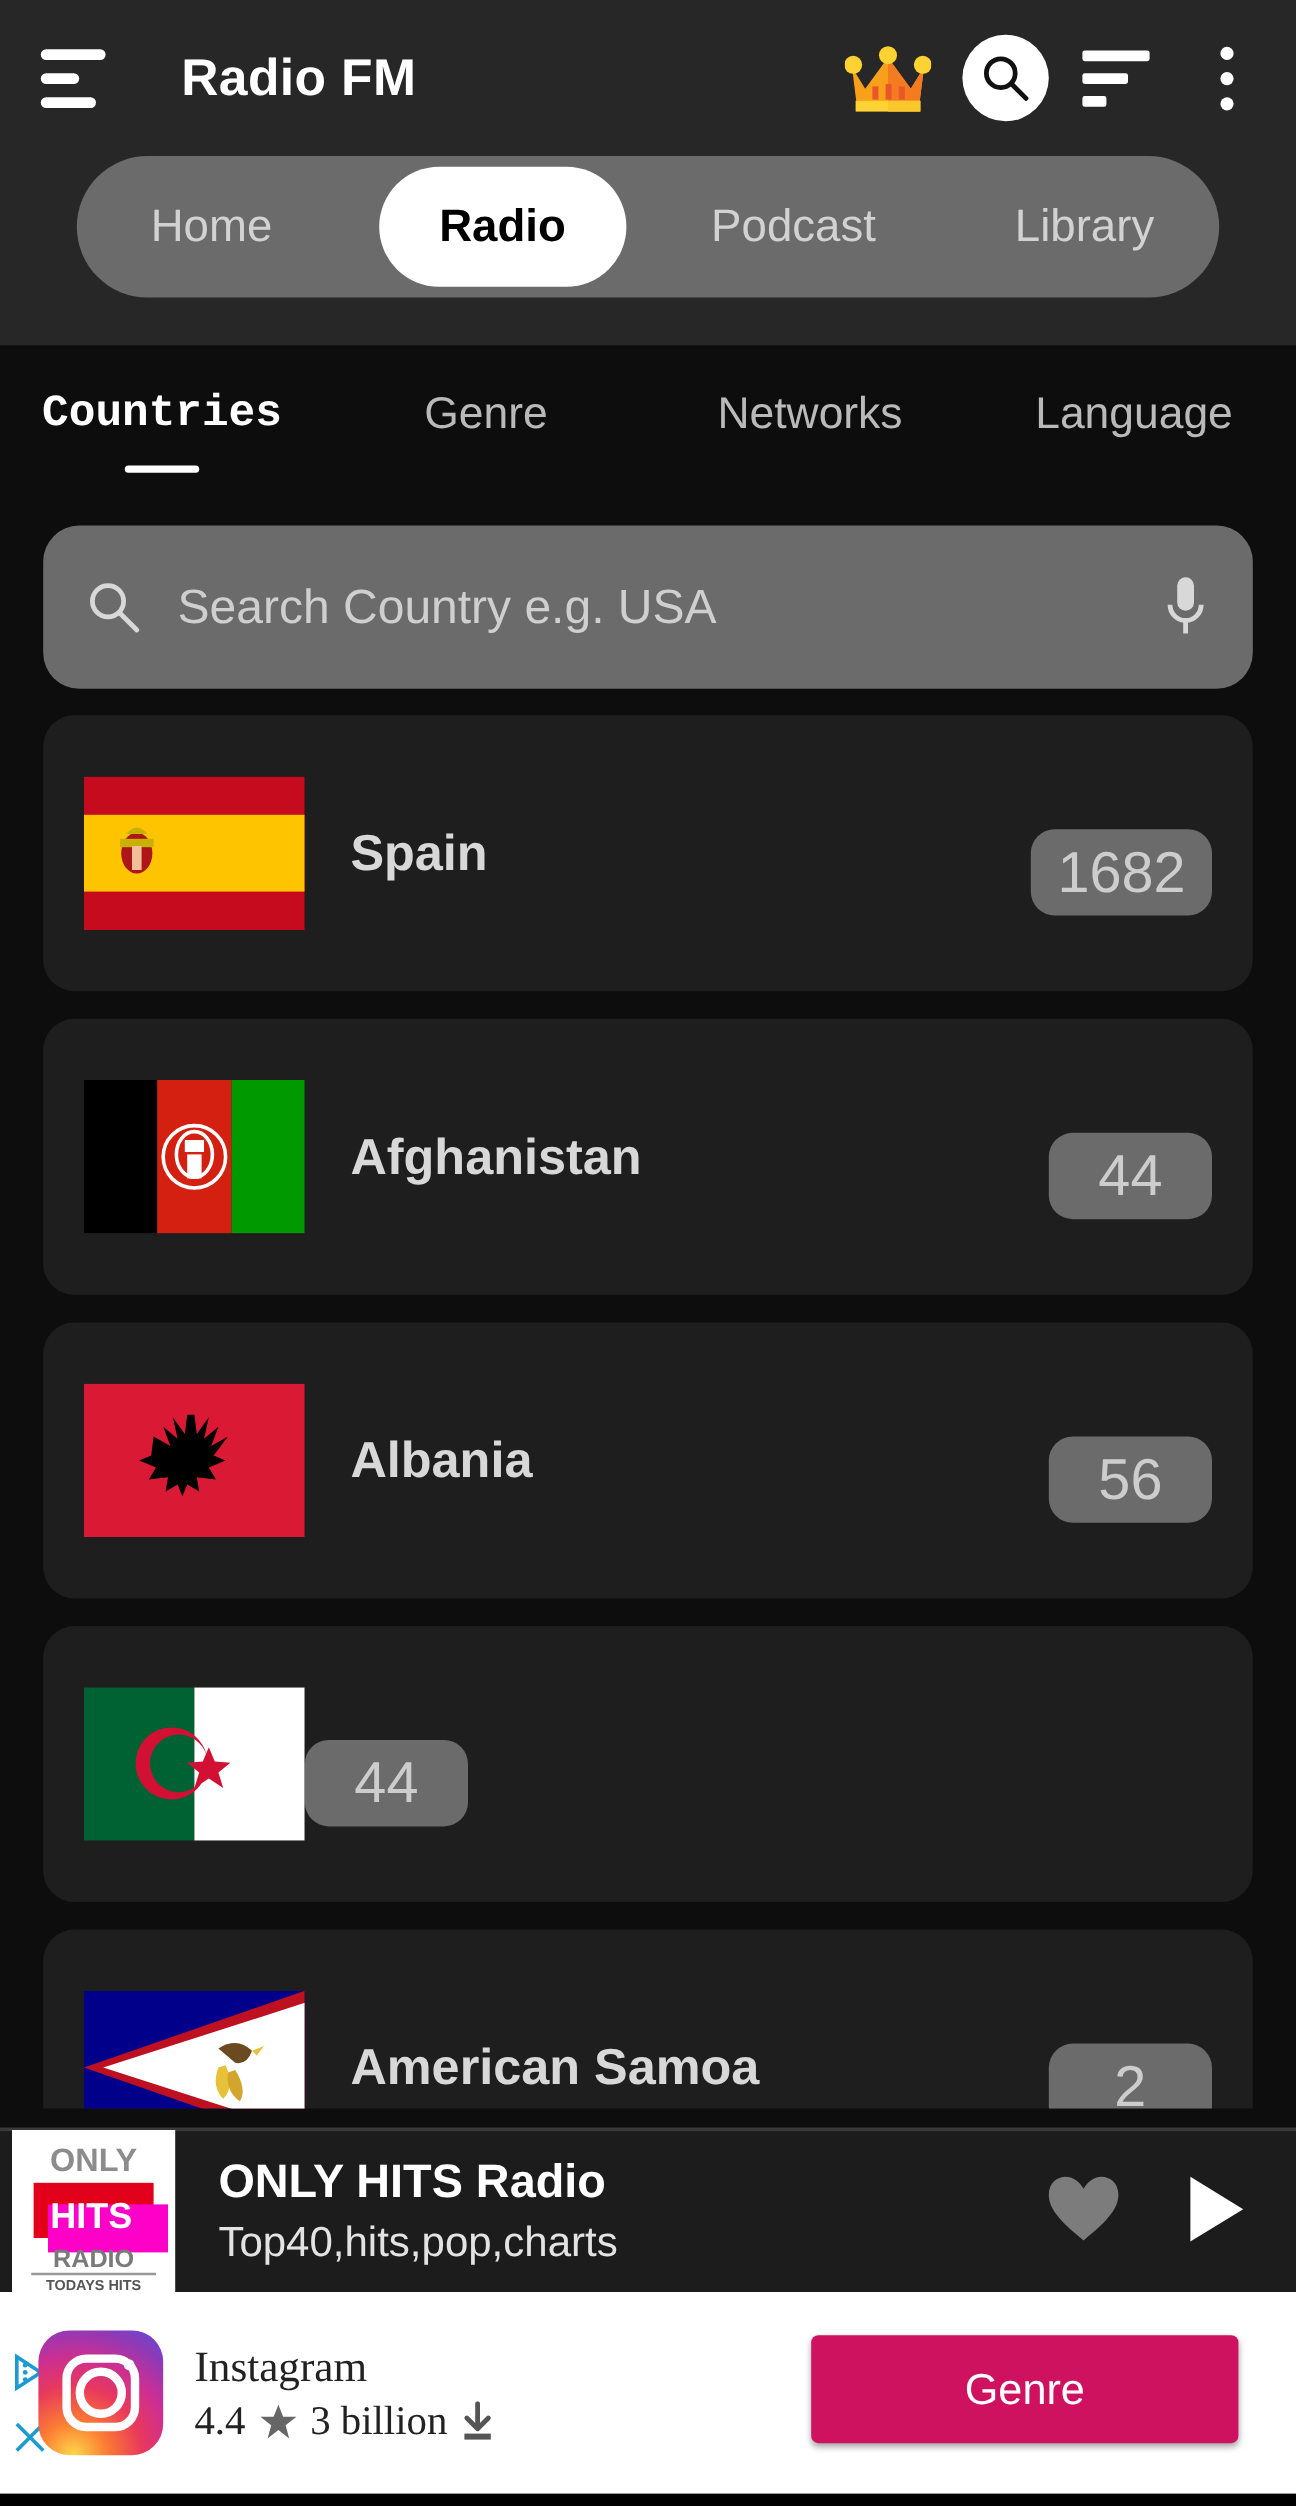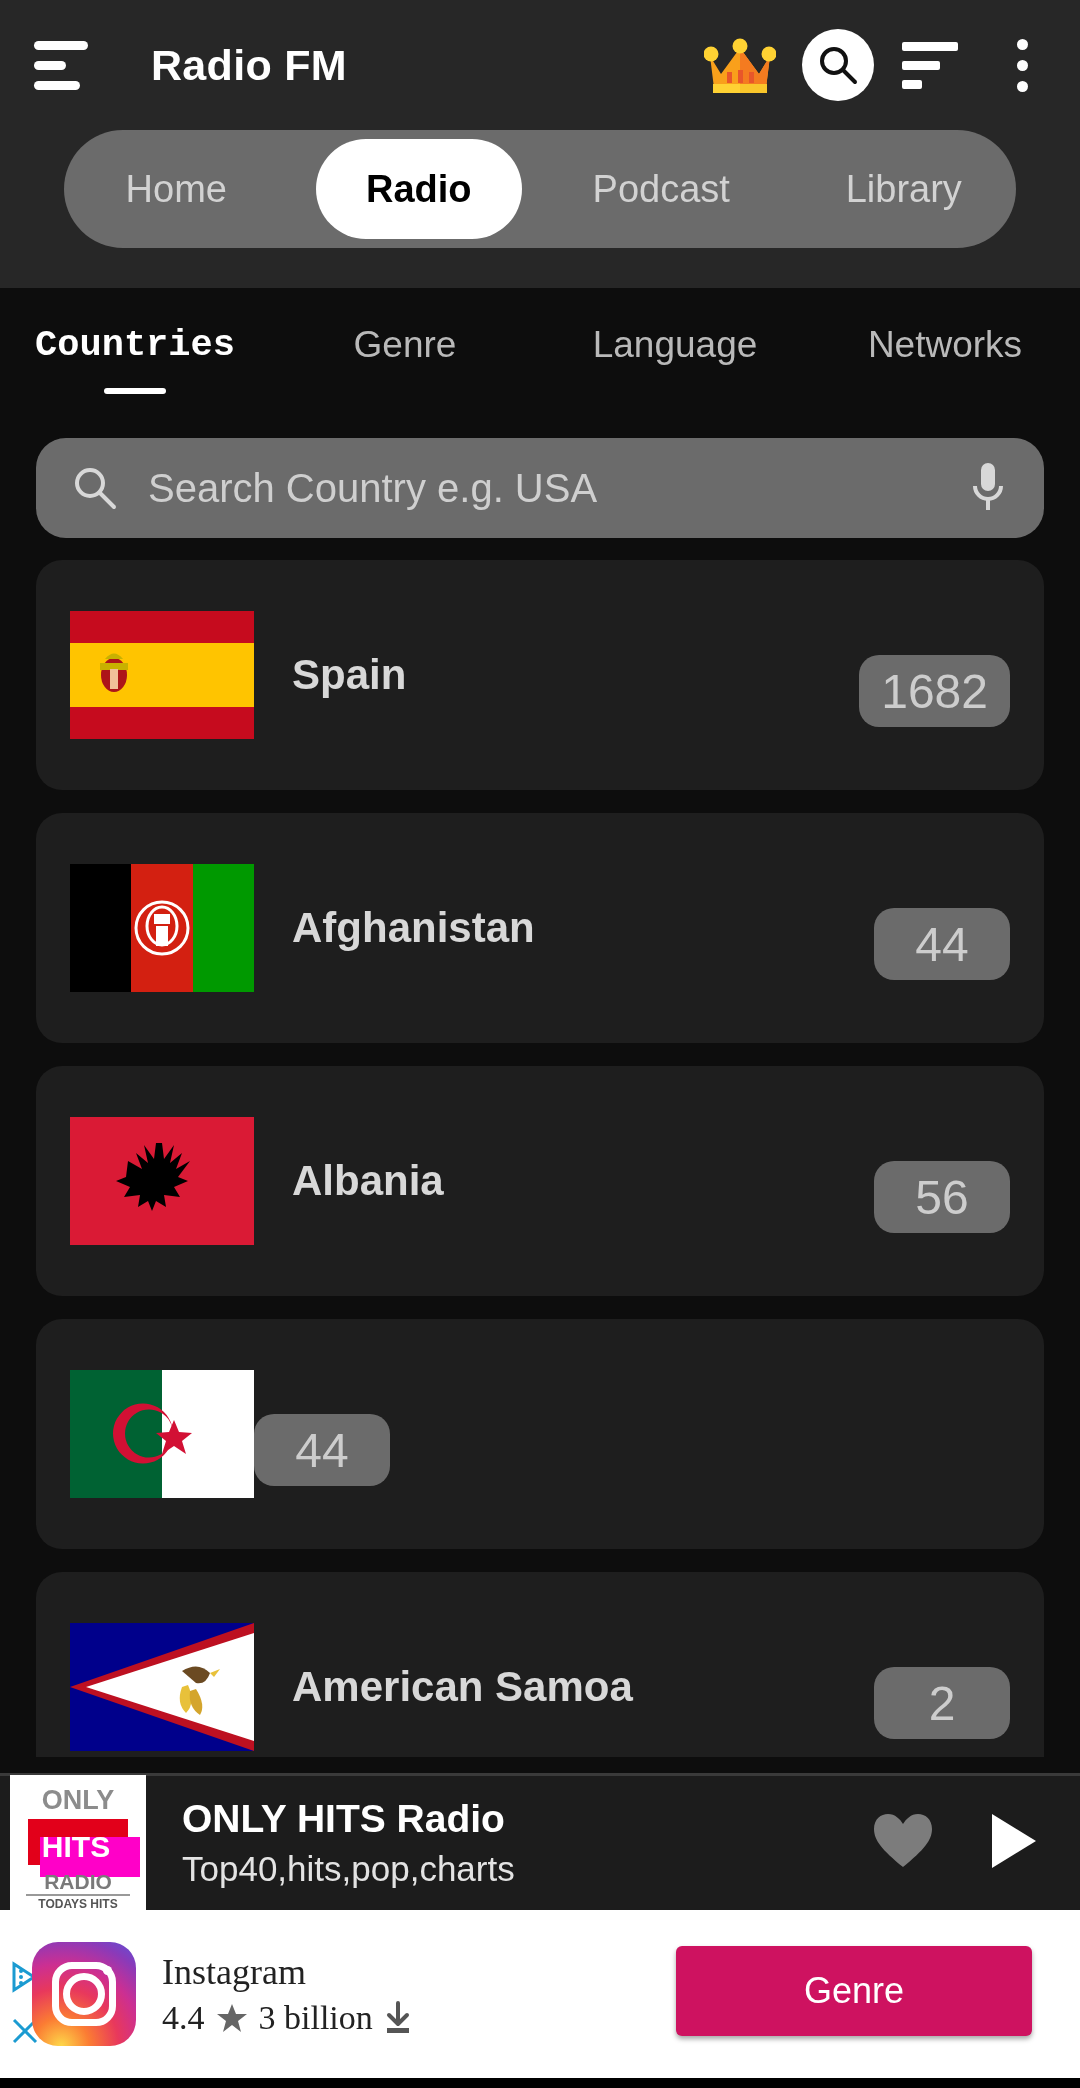--- a/index.html
+++ b/index.html
@@ -38,21 +38,21 @@
 
   
   .subtabs { display:flex; background:#0d0d0d; padding:36px 0 0 0; flex:0 0 auto; }
   .subtab { flex:1 1 0; display:flex; flex-direction:column; align-items:center; cursor:pointer; }
   .subtab span.lbl { font-size:37px; color:#b9b9b9; white-space:nowrap; }
   .subtab.active span.lbl { color:#fff; font-weight:bold;font-family:Liberation Mono, monospace; }
   .subtab .underline { margin-top:22px; width:62px; height:6px; border-radius:3px; background:transparent; }
   .subtab.active .underline { background:#fff; }
 
   
-  .searchbox { margin:44px 36px 0 36px; height:100px; background:#6b6b6b; border-radius:30px; display:flex; align-items:center; padding:0 34px; flex:0 0 auto; cursor:text; }
+  .searchbox { margin:44px 36px 0 36px; height:136px; background:#6b6b6b; border-radius:30px; display:flex; align-items:center; padding:0 34px; flex:0 0 auto; cursor:text; }
   .searchbox .placeholder { flex:1 1 auto; font-size:40px; color:#cfcfcf; margin-left:28px; white-space:nowrap; overflow:hidden; }
 
   
   .list { flex:1 1 auto; overflow:hidden; padding:22px 36px 0 36px; }
   .row { height:230px; background:#1e1e1e; border-radius:26px; display:flex; align-items:center; padding:0 34px; margin-bottom:23px; cursor:pointer; }
   .flag { width:184px; height:128px; flex:0 0 auto; position:relative; overflow:hidden; }
   .cname { flex:1 1 auto; font-size:42px; color:#d8d8d8; font-weight:bold; margin-left:38px; white-space:nowrap; }
   .badge { min-width:136px; height:72px; background:#6b6b6b; border-radius:20px; display:flex; align-items:center; justify-content:center; color:#cdcdcd; font-size:48px; padding:0 22px; flex:0 0 auto;margin-top:32px; }
 
   
@@ -139,25 +139,25 @@
   <div class="subtabs">
     <div class="subtab active">
       <span class="lbl">Countries</span>
       <span class="underline"></span>
     </div>
     <div class="subtab">
       <span class="lbl">Genre</span>
       <span class="underline"></span>
     </div>
     <div class="subtab">
+      <span class="lbl">Networks</span>
+      <span class="underline"></span>
+    </div>
+    <div class="subtab">
       <span class="lbl">Language</span>
-      <span class="underline"></span>
-    </div>
-    <div class="subtab">
-      <span class="lbl">Networks</span>
       <span class="underline"></span>
     </div>
   </div>
 
   <div class="searchbox">
     <svg width="50" height="50" viewBox="0 0 50 50">
       <circle cx="20" cy="20" r="13" fill="none" stroke="#d8d8d8" stroke-width="4"></circle>
       <line x1="30" y1="30" x2="44" y2="44" stroke="#d8d8d8" stroke-width="4" stroke-linecap="round"></line>
     </svg>
     <div class="placeholder">Search Country e.g. USA</div>

